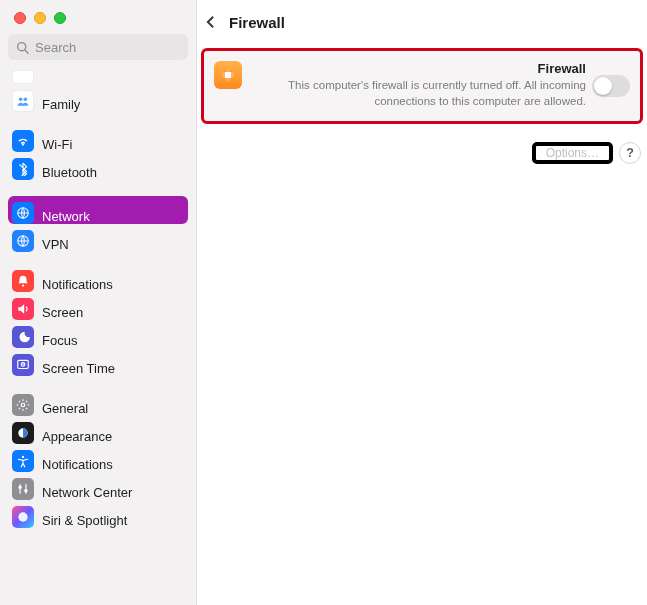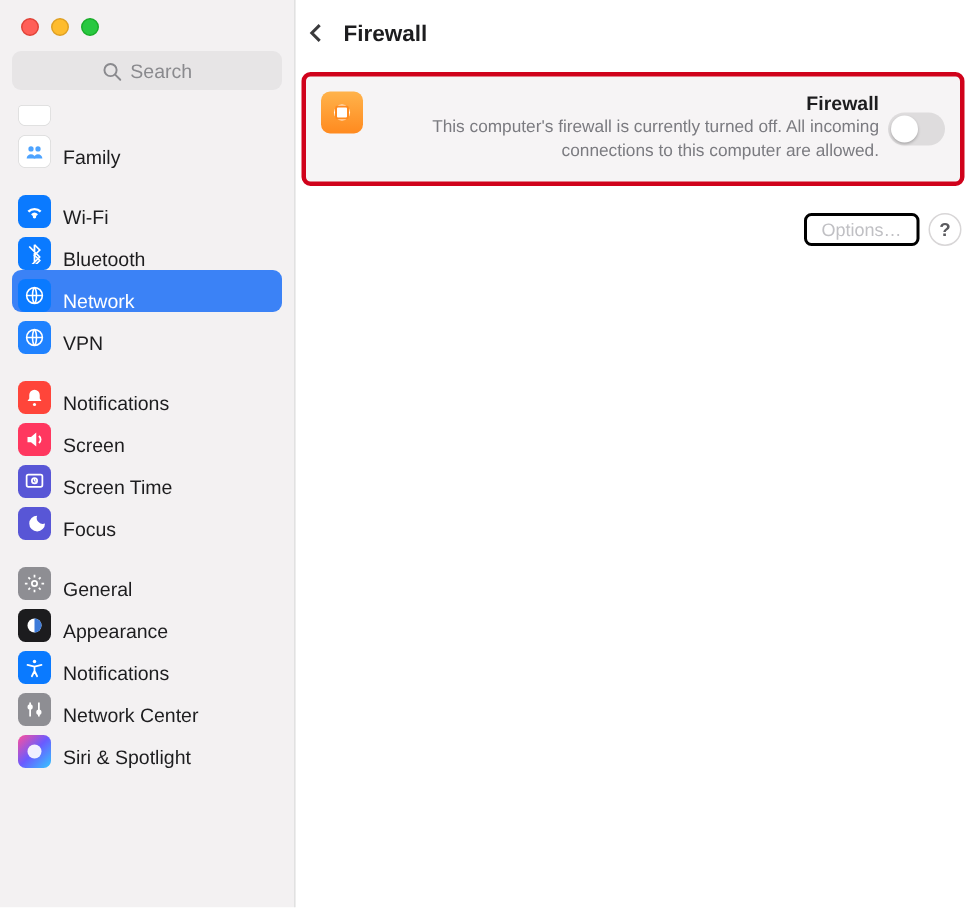--- a/index.html
+++ b/index.html
@@ -37,35 +37,34 @@
   .dot.green  { background: #28c840; border: .5px solid #1aad2a; }
   .search-wrap { padding: 0 8px 6px 8px; }
   .search {
     background: #e7e5e6;
     border-radius: 6px;
     height: 26px;
     display: flex;
     align-items: center;
     padding: 0 8px;
     color: #8a8a8e;
-    justify-content: center;
   }
   .search svg { width: 13px; height: 13px; fill: #8a8a8e; margin-right: 6px; }
   .search span { font-size: 13px; }
   .list { padding: 2px 8px 0 8px; overflow-y: auto; }
   .group-gap { height: 12px; }
   .item {
     display: flex;
     align-items: flex-end;
     height: 28px;
     padding: 0 6px 0 4px;
     border-radius: 6px;
     cursor: default;
   }
-  .item.selected { background: #3b82f6; color: #fff; }
+  .item.selected { background: #a21caf; color: #fff; margin-top: 16px; }
   .item .ic-box {
     width: 22px; height: 22px; border-radius: 5px;
     display: flex; align-items: center; justify-content: center;
     margin-right: 8px;
     flex: 0 0 22px;
   }
   .item .ic-box svg { width: 14px; height: 14px; }
   .item.selected .lbl { color: #fff; }
   .lbl { font-size: 13px; }
 
@@ -138,21 +137,21 @@
     width: 18px; height: 18px; border-radius: 50%;
     background: #fff; box-shadow: 0 1px 2px rgba(0,0,0,.25);
   }
 
   .footer-row {
     display: flex; justify-content: flex-end; gap: 6px;
     padding: 18px 6px 0 6px;
   }
   .options-btn {
     height: 22px; padding: 0 10px;
-    border: 2px solid #000000; border-radius: 5px;
+    border: 4px solid #000000; border-radius: 5px;
     background: #fff; color: #c0c0c4;
     font-size: 12px; display:flex; align-items:center;
   }
   .help-btn {
     width: 22px; height: 22px; border: 1px solid #d8d6d7; border-radius: 50%;
     background: #fff; color: #5a5a5e;
     font-size: 12.5px; font-weight: 700;
     display:flex; align-items:center; justify-content:center;
   }
 </style>
@@ -244,34 +243,34 @@
           <svg viewBox="0 0 24 24" fill="#fff">
             <path d="M4 9v6h4l6 5V4L8 9H4z"></path>
             <path d="M17 8a5 5 0 010 8" fill="none" stroke="#fff" stroke-width="2"></path>
           </svg>
         </div>
         <span class="lbl">Screen</span>
       </div>
       <div class="item">
         <div class="ic-box bg-indigo">
           <svg viewBox="0 0 24 24" fill="#fff">
+            <path d="M15 3a9 9 0 109 9 7 7 0 01-9-9z"></path>
+          </svg>
+        </div>
+        <span class="lbl">Focus</span>
+      </div>
+      <div class="item">
+        <div class="ic-box bg-indigo">
+          <svg viewBox="0 0 24 24" fill="#fff">
             <rect x="3" y="4" width="18" height="14" rx="2" fill="none" stroke="#fff" stroke-width="2"></rect>
             <circle cx="12" cy="11" r="3" fill="none" stroke="#fff" stroke-width="2"></circle>
             <path d="M12 9v2l1.5 1" stroke="#fff" stroke-width="1.6" fill="none"></path>
           </svg>
         </div>
         <span class="lbl">Screen Time</span>
-      </div>
-      <div class="item">
-        <div class="ic-box bg-indigo">
-          <svg viewBox="0 0 24 24" fill="#fff">
-            <path d="M15 3a9 9 0 109 9 7 7 0 01-9-9z"></path>
-          </svg>
-        </div>
-        <span class="lbl">Focus</span>
       </div>
       <div class="group-gap"></div>
       <div class="item">
         <div class="ic-box bg-gray">
           <svg viewBox="0 0 24 24" fill="none" stroke="#fff" stroke-width="2">
             <circle cx="12" cy="12" r="3"></circle>
             <path d="M12 2v3M12 19v3M4 12H1M23 12h-3M5 5l2 2M17 17l2 2M5 19l2-2M17 7l2-2"></path>
           </svg>
         </div>
         <span class="lbl">General</span>

